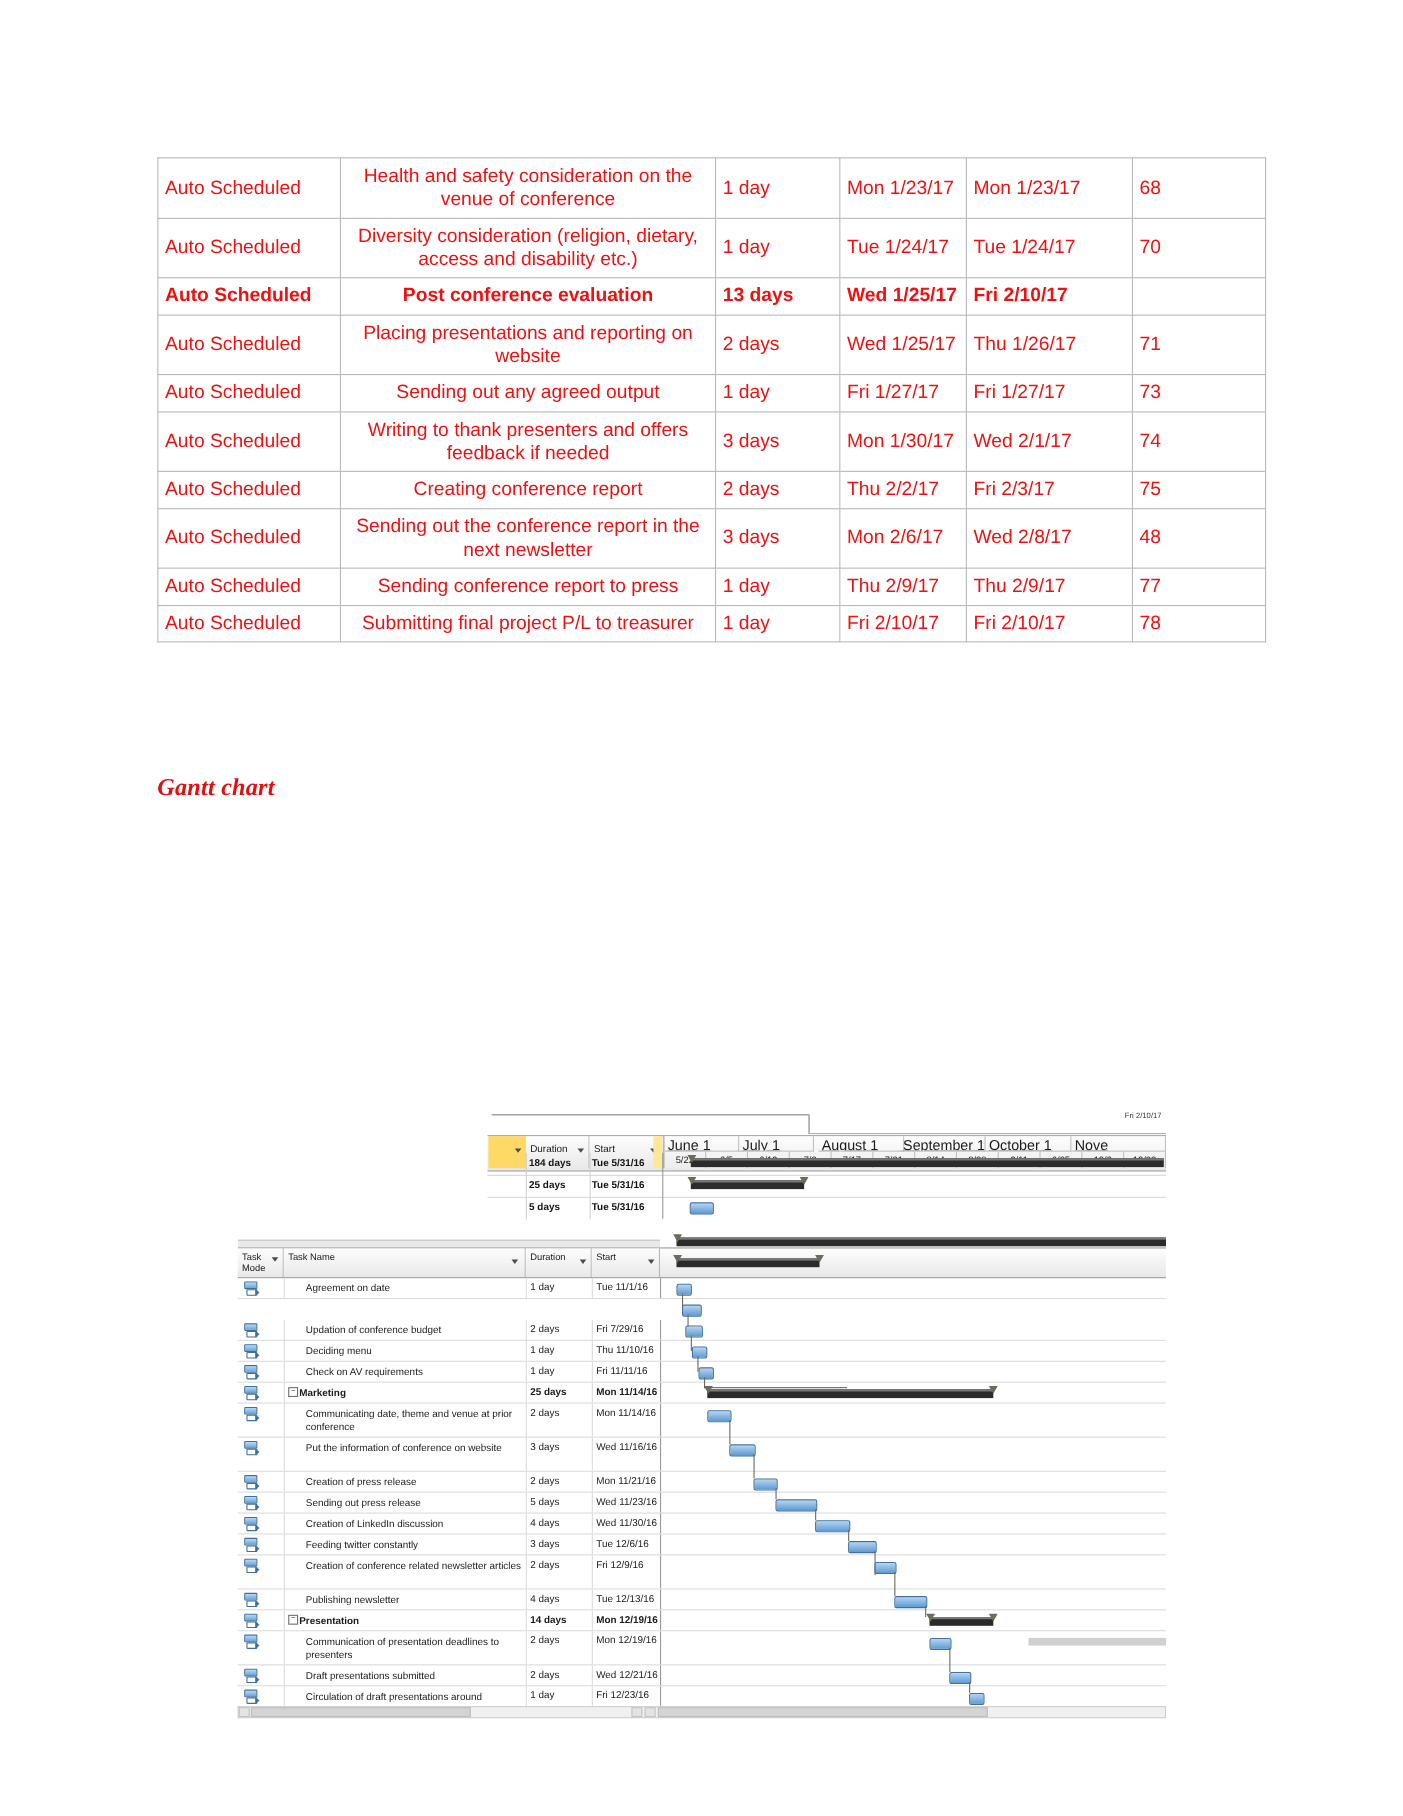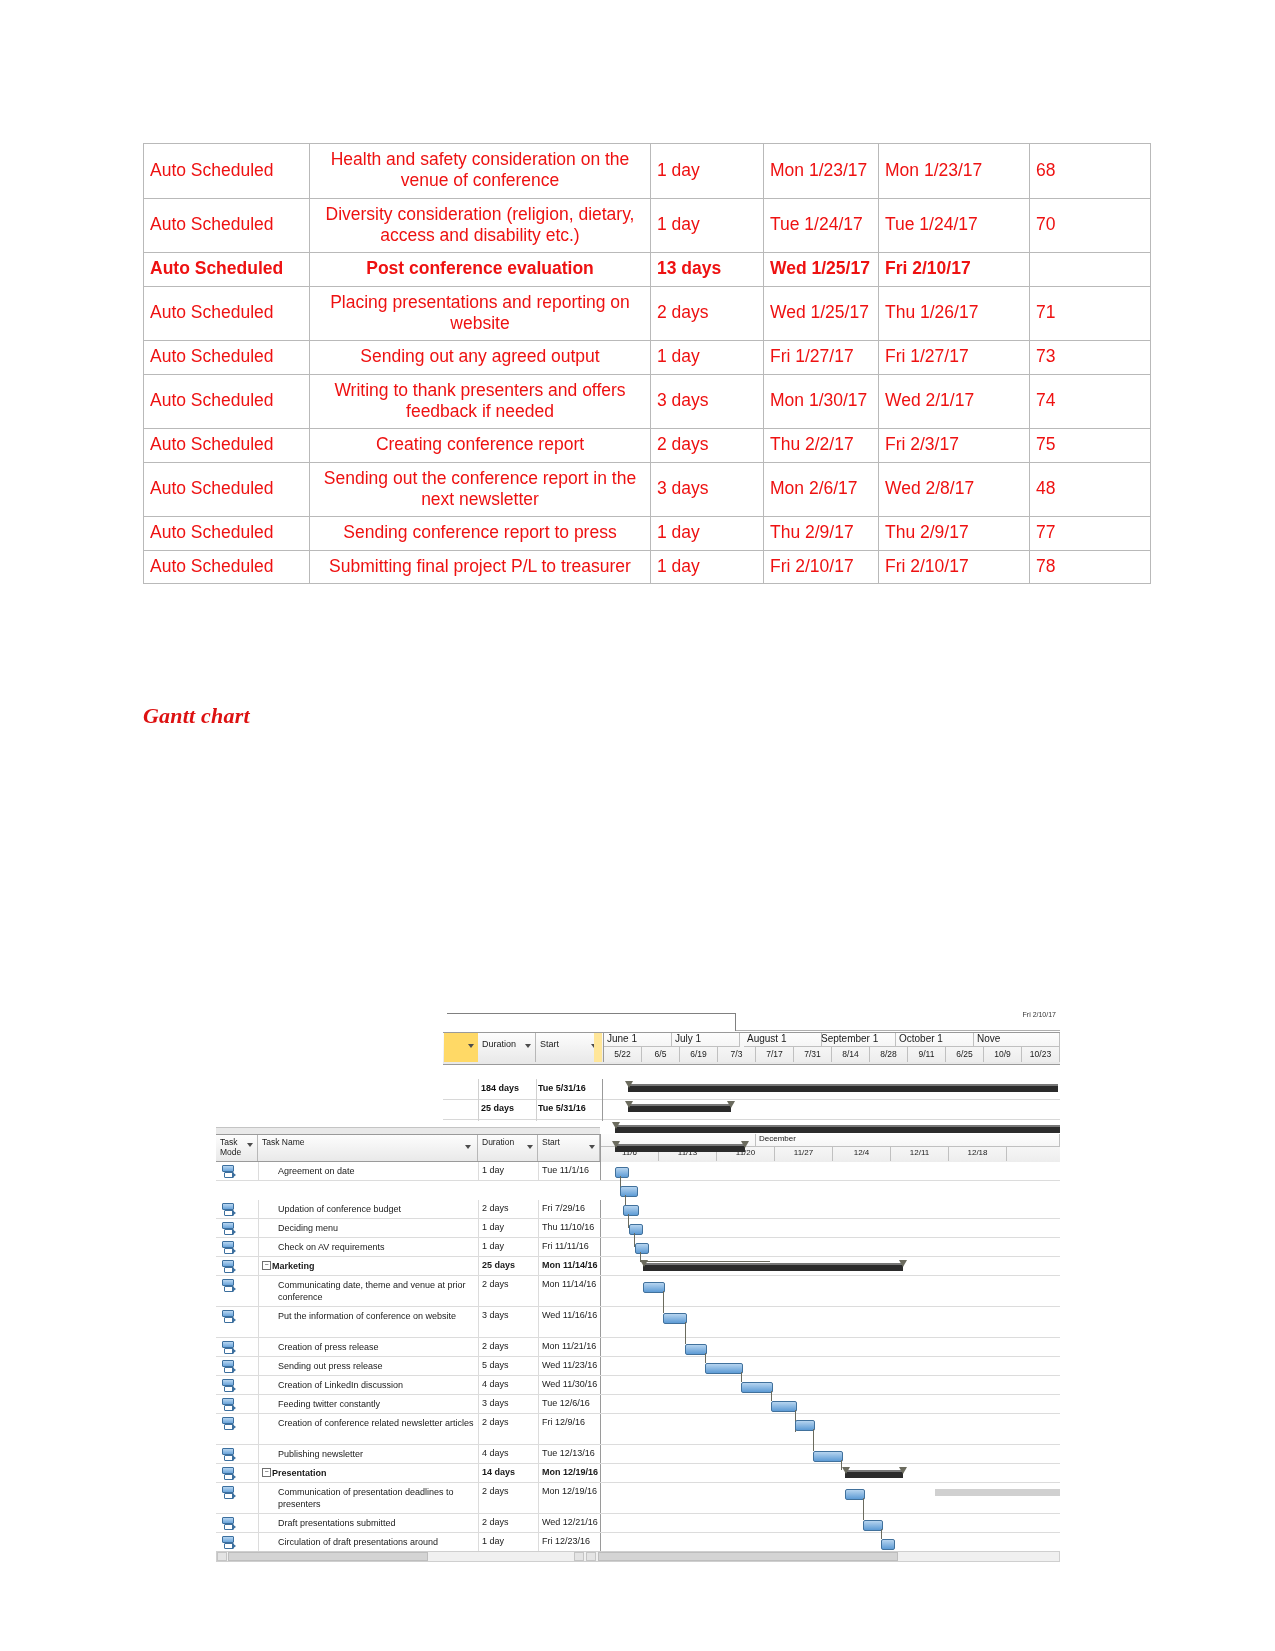--- a/index.html
+++ b/index.html
@@ -147,42 +147,43 @@
     width: 457px; height: 29px;
     border-left: 1px solid #9a9a9a;
     box-sizing: border-box;
     background: linear-gradient(#fdfdfd,#ededed);
   }
   .tl-month {
     position: absolute;
     top: 0; height: 14px;
     border-right: 1px solid #c0c0c0;
     border-bottom: 1px solid #c0c0c0;
-    font-size: 10px;
+    font-size: 13px;
     padding-left: 3px;
     box-sizing: border-box;
     color: #1a1a1a;
     white-space: nowrap;
     overflow: hidden;
+    text-decoration: underline;
   }
   .tl-week {
     position: absolute;
     top: 14px; height: 15px;
     border-right: 1px solid #c0c0c0;
     font-size: 8.5px;
     text-align: center;
     box-sizing: border-box;
     color: #1a1a1a;
     padding-top: 2px;
     white-space: nowrap;
     overflow: hidden;
   }
   .gs1-rows {
     position: absolute;
-    left: 0; top: 70px;
+    left: 0; top: 39px;
     width: 617px; height: 61px;
   }
   .gs1-row {
     position: absolute;
     left: 0; height: 20px;
     width: 617px;
     border-bottom: 1px solid #d8d8d8;
     font-size: 9px;
     font-weight: bold;
     color: #111;
@@ -534,31 +535,20 @@
     </div>
     <div class="gs2-ch ch-dur">
       <span>Duration</span>
       <span class="gs2-caret" style="right:4px;top:10px;"></span>
     </div>
     <div class="gs2-ch ch-st">
       <span>Start</span>
       <span class="gs2-caret" style="right:4px;top:10px;"></span>
     </div>
 
-    <div class="gs2-grid">
-      <div class="gs2-tl-month" style="left:0px;width:155px;"></div>
-      <div class="gs2-tl-month" style="left:155px;width:304px;">December</div>
-      <div class="gs2-tl-week" style="left:0px;width:58px;">11/6</div>
-      <div class="gs2-tl-week" style="left:58px;width:58px;">11/13</div>
-      <div class="gs2-tl-week" style="left:116px;width:58px;">11/20</div>
-      <div class="gs2-tl-week" style="left:174px;width:58px;">11/27</div>
-      <div class="gs2-tl-week" style="left:232px;width:58px;">12/4</div>
-      <div class="gs2-tl-week" style="left:290px;width:58px;">12/11</div>
-      <div class="gs2-tl-week" style="left:348px;width:58px;">12/18</div>
-    </div>
 
     <div class="gs2-rowarea">
 
       <div class="grow" style="top:0px;height:19px;">
         <span class="v1"></span>
           <span class="v2"></span>
           <span class="v3"></span>
           <span class="v4"></span>
         <span class="mode-icon">
             <span class="m1"></span>

